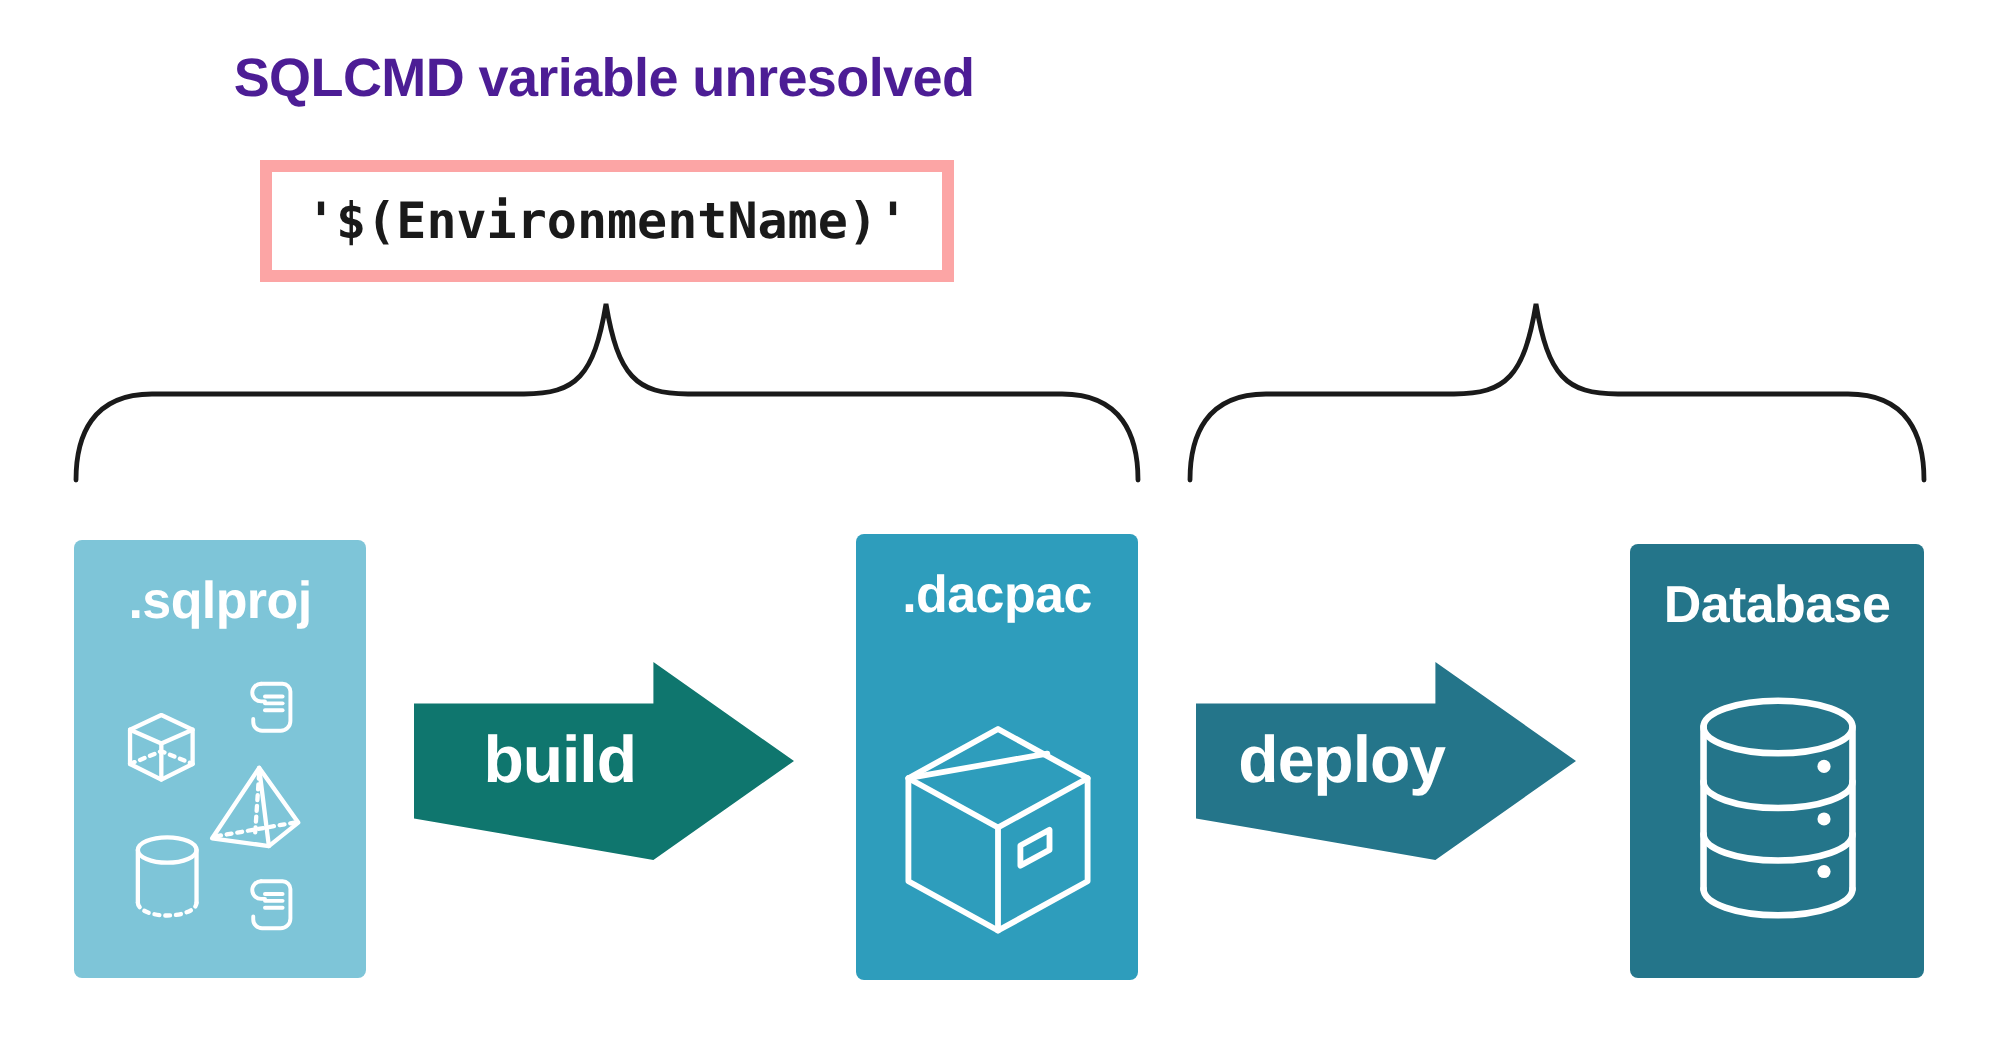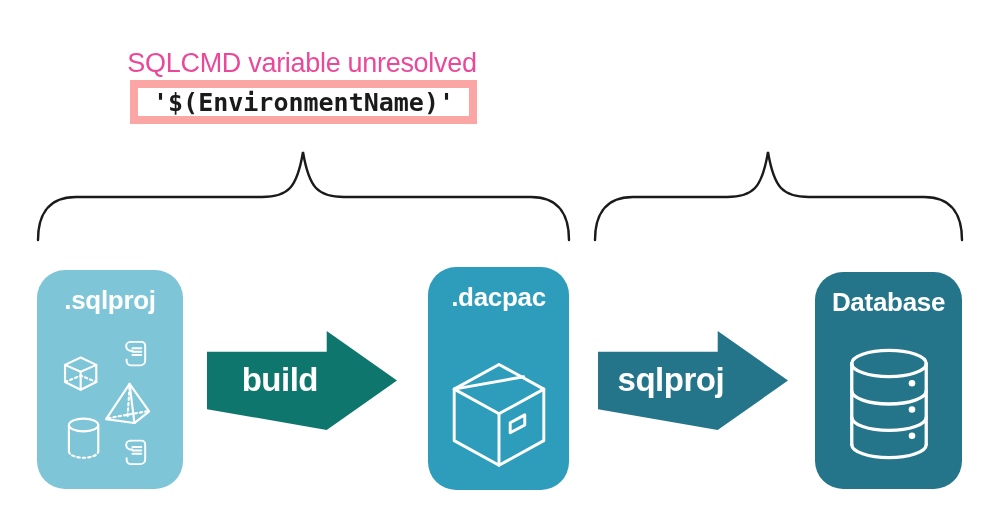--- a/index.html
+++ b/index.html
@@ -2,39 +2,39 @@
 <html><head>
 <meta charset="utf-8">
 <style>
   html,body { margin:0; padding:0; background:#ffffff; }
   .canvas {
     position:relative; width:1000px; height:522px; background:#ffffff;
     font-family:"Liberation Sans", sans-serif; overflow:hidden;
   }
   .heading {
     position:absolute; top:24px; text-align:center;
-    font-size:27px; font-weight:400; color:#ec4899; letter-spacing:-0.3px;margin-top:24px;
+    font-size:27px; font-weight:700; color:#4c1d95; letter-spacing:-0.3px;
   }
   .heading-left  { left:100px; width:404px; }
   .heading-right { left:593px; width:351px; }
   .value-box {
-    position:absolute; top:80px; height:44px; box-sizing:border-box;
-    border:8px solid #fca5a5; background:#ffffff;
+    position:absolute; top:80px; height:61px; box-sizing:border-box;
+    border:6px solid #fca5a5; background:#ffffff;
     display:flex; align-items:center; justify-content:center;
   }
   .value-box-left  { left:130px; width:347px; }
   .value-box-right { left:668px; width:201px; }
   .code-text {
     font-family:"DejaVu Sans Mono", monospace;
     font-size:25px; font-weight:700; color:#1a1a1a; white-space:pre;
   }
   .braces-svg { position:absolute; left:0; top:0; width:1000px; height:522px; }
 
   .card {
-    position:absolute; border-radius:28px;
+    position:absolute; border-radius:4px;
     display:flex; flex-direction:column; align-items:center;
   }
   .card-sqlproj  { left:37px;  top:270px; width:146px; height:219px; }
   .card-dacpac   { left:428px; top:267px; width:141px; height:223px; }
   .card-database { left:815px; top:272px; width:147px; height:217px; }
   .card-title {
     margin-top:15px; font-size:26px; font-weight:700; color:#ffffff;
     letter-spacing:-0.3px; text-align:center;
   }
   .card-icon-area {
@@ -133,21 +133,21 @@
           <path d="M10 26 L50 48 L90 26"></path>
           <path d="M50 48 V94"></path>
           <path d="M10 26 L72 15"></path>
           <path d="M60 56 L73 49 L73 58 L60 65 Z"></path>
         </g>
       </svg>
     </div>
   </div>
 
   <div class="arrow arrow-deploy" style="background-color: rgb(36, 117, 138);">
-    <div class="arrow-label">sqlproj</div>
+    <div class="arrow-label">deploy</div>
   </div>
 
   <div class="card card-database" style="background-color: rgb(36, 117, 138);">
     <div class="card-title">Database</div>
     <div class="card-icon-area">
       <svg class="icon-svg" width="92" height="114" viewBox="0 0 84 104" xmlns="http://www.w3.org/2000/svg">
         <g class="wicon" stroke-width="3">
           <ellipse cx="42" cy="15" rx="34" ry="12"></ellipse>
           <path d="M8 15 V89"></path>
           <path d="M76 15 V89"></path>

